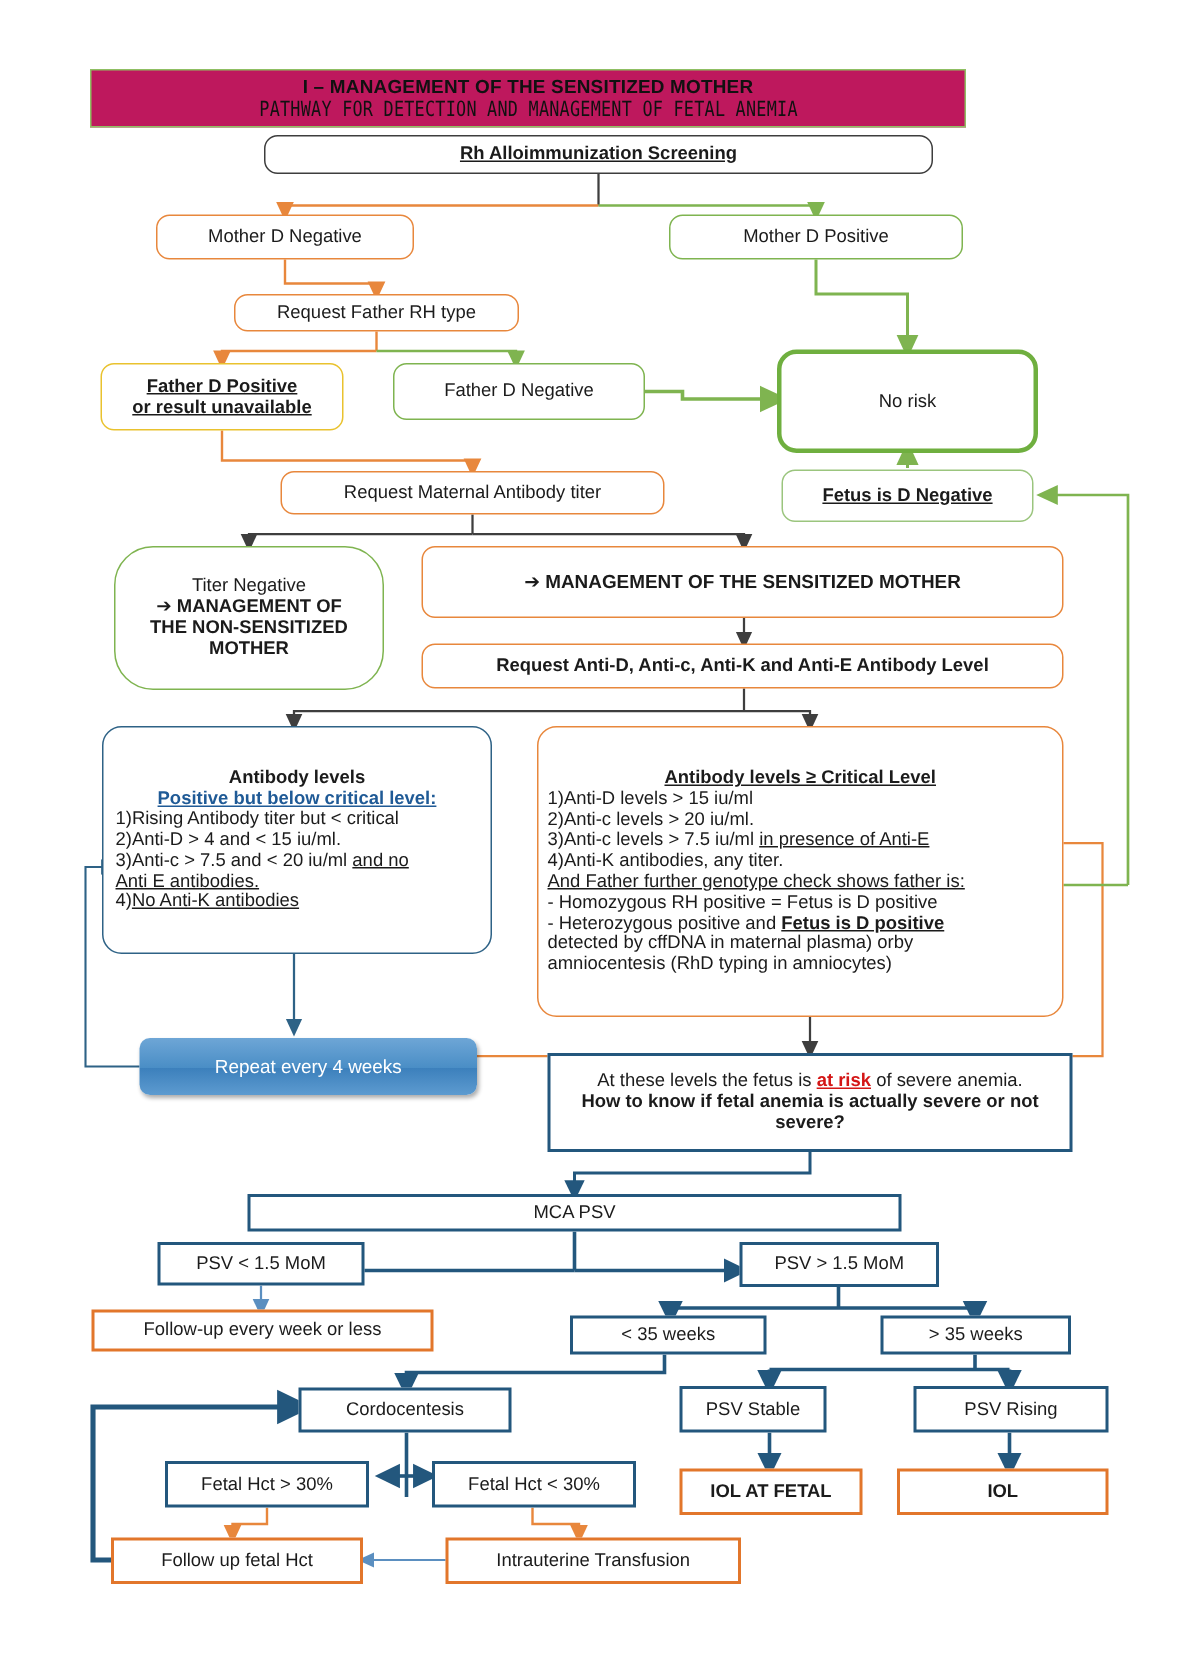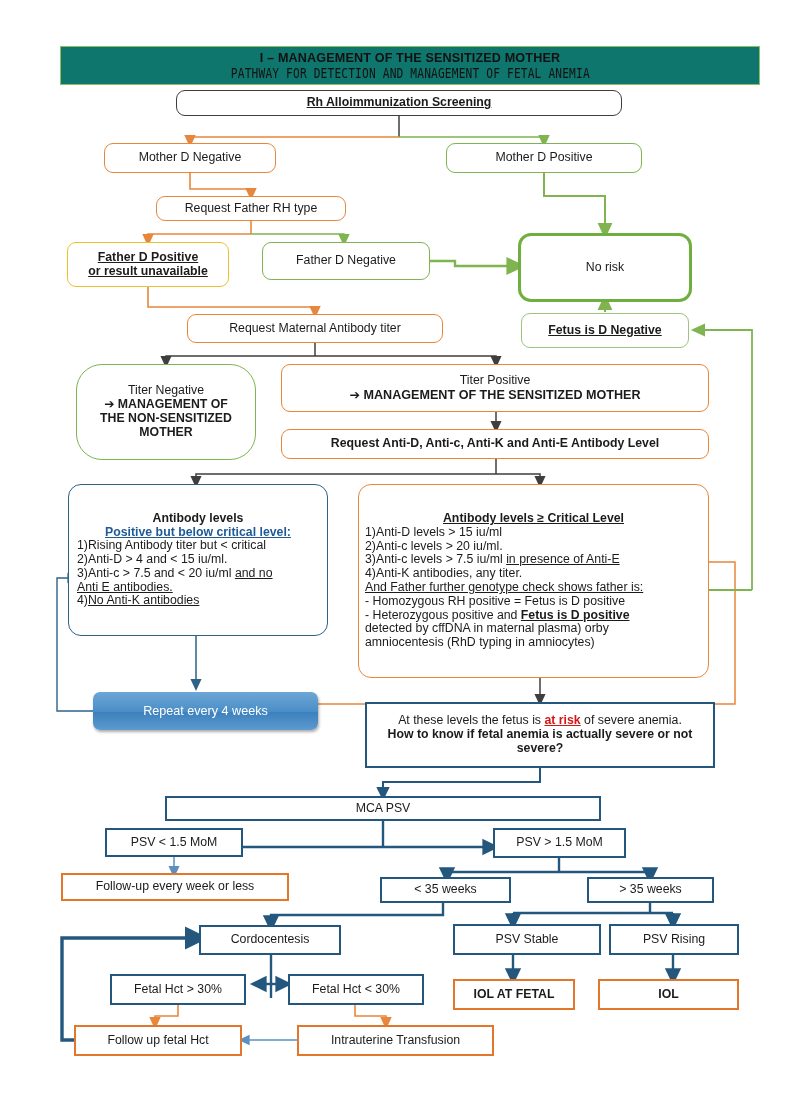--- a/index.html
+++ b/index.html
@@ -25,22 +25,22 @@
   .rnd{border-radius:9px;}
   .rnd-lg{border-radius:13px;}
   .sq{border-radius:0;}
   .t12{font-size:12.3px;color:#1b1b1b;}
   .b{font-weight:bold;}
   .u{text-decoration:underline;}
   .left{text-align:left;}
   .blueu{color:#1F5A96;font-weight:bold;text-decoration:underline;}
   .redu{color:#D41616;font-weight:bold;text-decoration:underline;}
   
-  #title-box{position:absolute;left:60px;top:46px;width:700px;height:39px;
-             border:1.3px solid #8FBF63;background:#0f766e;box-sizing:border-box;
+  #title-box{position:absolute;left:60px;top:46px;width:584px;height:39px;
+             border:1.3px solid #8FBF63;background:#be185d;box-sizing:border-box;
              display:flex;flex-direction:column;align-items:center;justify-content:center;}
   #title-line1{font-size:12.6px;font-weight:bold;letter-spacing:.15px;color:#111;}
   #title-line2{font-size:14px;color:#111;letter-spacing:.2px;
                font-family:"DejaVu Sans Mono",monospace;
                transform:scaleX(.80);transform-origin:center;white-space:nowrap;}
   
   #repeat-pill{position:absolute;left:93px;top:692px;width:225px;height:38px;
       border-radius:7px;box-sizing:border-box;
       background:linear-gradient(180deg,#6EA6D6 0%,#4A8EC6 52%,#3C80BC 53%,#5D9BD0 100%);
       color:#ffffff;font-size:12.6px;display:flex;align-items:center;justify-content:center;
@@ -201,21 +201,20 @@
     <div class="inner">
       <span class="ln">Titer Negative</span>
       <span class="ln b">➔ MANAGEMENT OF</span>
       <span class="ln b">THE NON-SENSITIZED</span>
       <span class="ln b">MOTHER</span>
     </div>
     </div>
 
   <div class="node br-orange rnd t12" style="left:281px;top:364px;width:428px;height:48px;">
     <div class="inner">
-      <span class="ln">Titer Positive</span>
       <span class="ln b" style="font-size:12.6px">➔ MANAGEMENT OF THE SENSITIZED MOTHER</span>
     </div>
     </div>
 
   <div class="node br-orange rnd t12 b" style="left:281px;top:429px;width:428px;height:30px;">
     <span class="inner">Request Anti-D, Anti-c, Anti-K and Anti-E Antibody Level</span>
     </div>
 
   <div class="node br-blue rnd-lg" style="left:68px;top:484px;width:260px;height:152px;">
     <div class="inner left" style="padding:0 8px;">
@@ -277,21 +276,21 @@
     </div>
 
   <div class="node br-blue-th sq t12" style="left:587px;top:877px;width:127px;height:26px;">
     <span class="inner">&gt; 35 weeks</span>
     </div>
 
   <div class="node br-blue-th sq t12" style="left:199px;top:925px;width:142px;height:30px;">
     <span class="inner">Cordocentesis</span>
     </div>
 
-  <div class="node br-blue-th sq t12" style="left:453px;top:924px;width:148px;height:31px;">
+  <div class="node br-blue-th sq t12" style="left:453px;top:924px;width:98px;height:31px;">
     <span class="inner">PSV Stable</span>
     </div>
 
   <div class="node br-blue-th sq t12" style="left:609px;top:924px;width:130px;height:31px;">
     <span class="inner">PSV Rising</span>
     </div>
 
   <div class="node br-blue-th sq t12" style="left:110px;top:974px;width:136px;height:31px;">
     <span class="inner">Fetal Hct &gt; 30%</span>
     </div>

